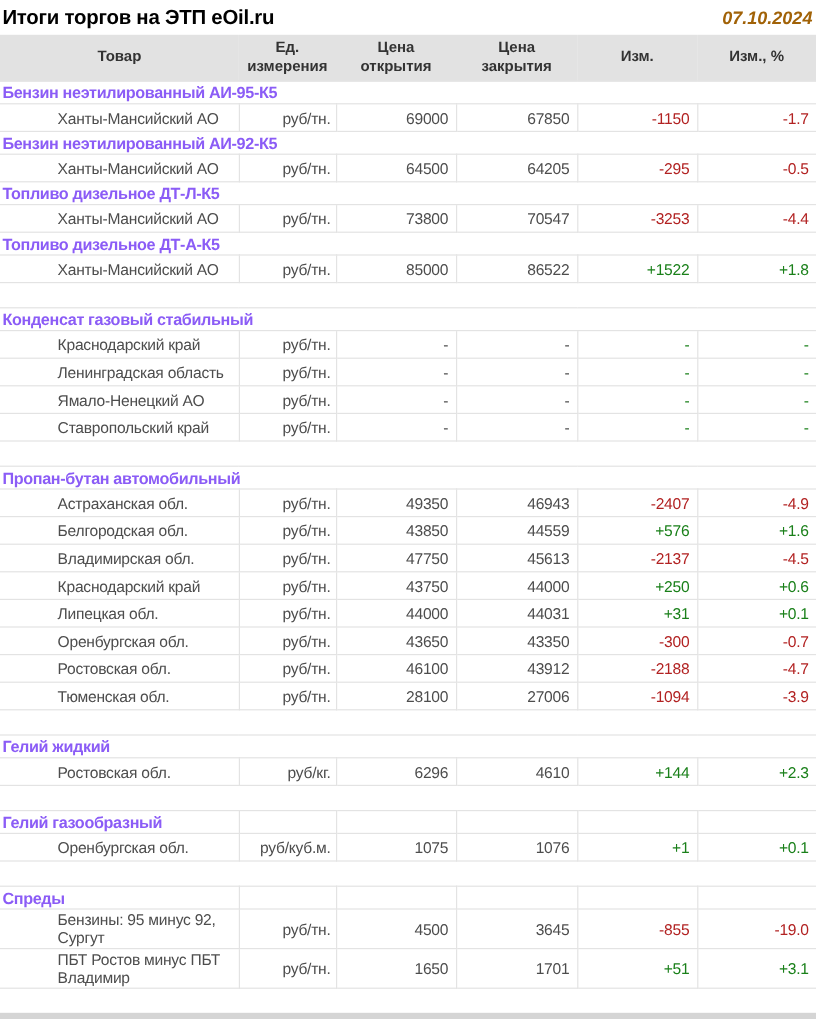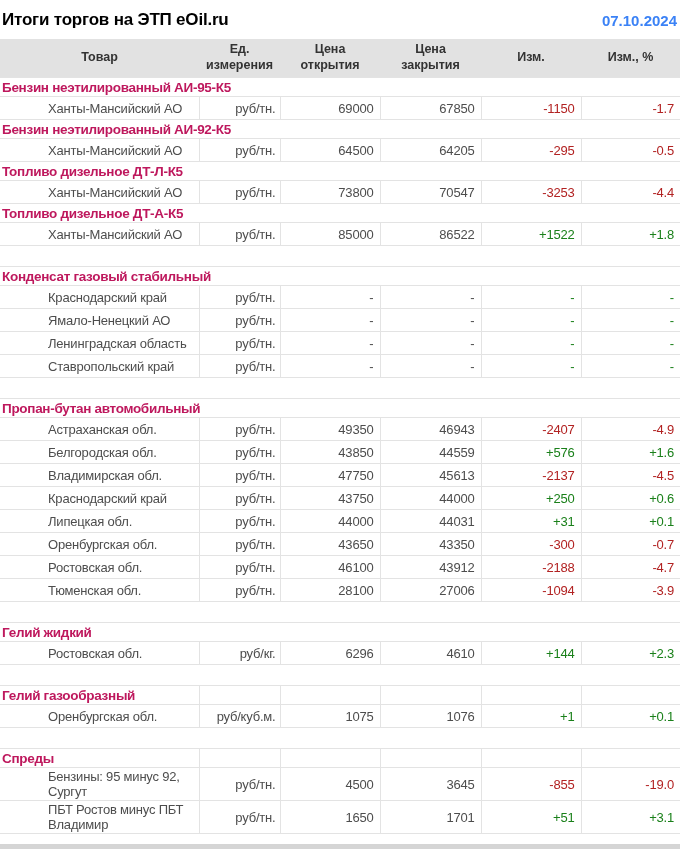--- a/index.html
+++ b/index.html
@@ -2,43 +2,43 @@
 <html style="--neg: #b22222; --pos: #1a801a; --header-bg: #e2e2e2; --border: #e3e3e3; --text: #4d4d4d; --bottombar: #d5d5d5;"><head>
 <meta charset="utf-8">
 <style>
   html,body{margin:0;padding:0;}
   body{
     width:680px;height:849px;overflow:hidden;background:#ffffff;
     font-family:"Liberation Sans",sans-serif;position:relative;
   }
   .page-header{
     display:flex;justify-content:space-between;align-items:center;
-    height:39px;padding:1px 3px 0 2px;box-sizing:border-box;
+    height:29px;padding:1px 3px 0 2px;box-sizing:border-box;
   }
   .page-title{font-size:17px;font-weight:bold;color:#000;letter-spacing:-0.2px;}
-  .report-date{font-size:15px;font-weight:bold;color:#3b82f6;}
+  .report-date{font-size:15px;font-weight:bold;color:#a16207;font-style:italic;}
   table{width:680px;border-collapse:collapse;table-layout:fixed;}
   thead th{
     background:var(--header-bg);border:none;
     font-size:12.5px;font-weight:bold;color:#333;
     text-align:center;vertical-align:middle;white-space:pre-line;
     height:38px;padding:0 2px;line-height:1.25;
   }
   tbody td{
     font-size:13px;color:var(--text);border:1px solid var(--border);
     padding:1px 4px;height:20px;vertical-align:middle;
     letter-spacing:-0.2px;overflow:hidden;
   }
   tbody td:first-child{border-left:none;padding-left:48px;}
   tbody td:last-child{border-right:none;}
   tr.group-row td{
     height:15px;padding:2px 4px 1px 2px;
   }
   td.group-cell{
-    font-weight:bold;color:#be185d;font-size:13.5px;letter-spacing:-0.3px;
+    font-weight:bold;color:#8b5cf6;font-size:13.5px;letter-spacing:-0.3px;
     white-space:nowrap;
   }
   td.group-cell.merged{border-left:none;border-right:none;}
   td.region{padding-left:3px;}
   td.unit{text-align:right;}
   td.num{text-align:right;padding-right:6px;}
   td.pos{color:var(--pos);}
   td.neg{color:var(--neg);}
   tr.spacer-row td{border:none;height:18px;background:#fff;}
   .bottom-bar{
@@ -129,29 +129,29 @@
       </tr>
       <tr>
         <td class="region">Краснодарский край</td>
         <td class="unit">руб/тн.</td>
         <td class="num ">-</td>
         <td class="num ">-</td>
         <td class="num pos">-</td>
         <td class="num pos">-</td>
       </tr>
       <tr>
+        <td class="region">Ленинградская область</td>
+        <td class="unit">руб/тн.</td>
+        <td class="num ">-</td>
+        <td class="num ">-</td>
+        <td class="num pos">-</td>
+        <td class="num pos">-</td>
+      </tr>
+      <tr>
         <td class="region">Ямало-Ненецкий АО</td>
-        <td class="unit">руб/тн.</td>
-        <td class="num ">-</td>
-        <td class="num ">-</td>
-        <td class="num pos">-</td>
-        <td class="num pos">-</td>
-      </tr>
-      <tr>
-        <td class="region">Ленинградская область</td>
         <td class="unit">руб/тн.</td>
         <td class="num ">-</td>
         <td class="num ">-</td>
         <td class="num pos">-</td>
         <td class="num pos">-</td>
       </tr>
       <tr>
         <td class="region">Ставропольский край</td>
         <td class="unit">руб/тн.</td>
         <td class="num ">-</td>

